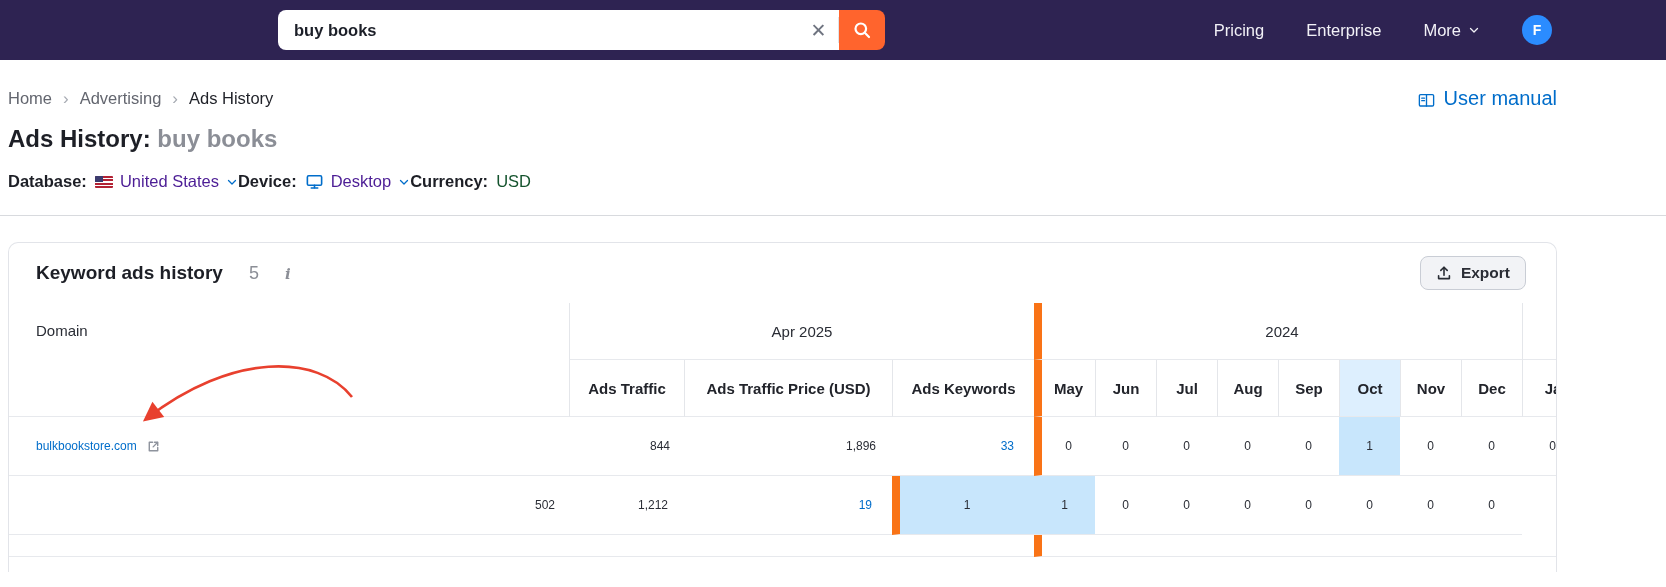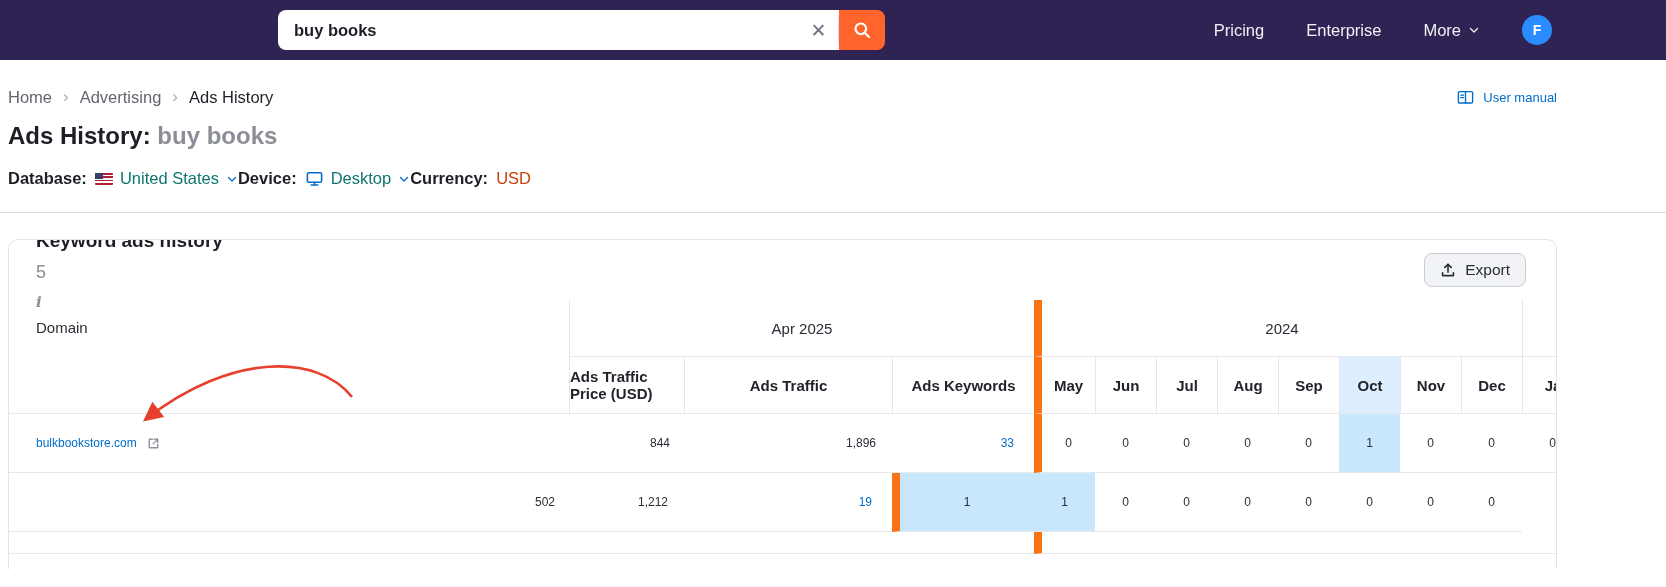--- a/index.html
+++ b/index.html
@@ -65,30 +65,30 @@
 
   
   .breadcrumb-row {
     display: flex; justify-content: space-between; align-items: center;
     margin: 27px 109px 0 8px;
   }
   .breadcrumb { display: flex; align-items: center; gap: 11px; font-size: 16.5px; color: #63666f; }
   .crumb { cursor: pointer; }
   .crumb.current { color: #1f2128; cursor: default; }
   .sep { color: #a6aab2; font-size: 17px; }
-  .user-manual { display: flex; align-items: center; gap: 8px; color: #006dca; font-size: 13px; cursor: pointer; }
+  .user-manual { display: flex; align-items: flex-end; gap: 8px; color: #006dca; font-size: 20px; cursor: pointer; }
 
   
   .page-title { margin: 15px 8px 0; font-size: 24px; font-weight: 700; color: #1d1f26; }
   .page-title .query { color: #8b8e96; }
   .filters { display: flex; align-items: center; margin: 19px 8px 0; font-size: 16.5px; }
   .filter { display: flex; align-items: center; gap: 8px; }
   .filter .lbl { font-weight: 700; color: #1d1f26; }
-  .filter .plain { color: #c2410c; }
-  .dd-value { display: flex; align-items: center; gap: 7px; color: #0f766e; cursor: pointer; }
+  .filter .plain { color: #14532d; }
+  .dd-value { display: flex; align-items: center; gap: 7px; color: #4c1d95; cursor: pointer; }
   .flag {
     width: 18px; height: 12px; position: relative; display: inline-block;
     background: repeating-linear-gradient(#b22234 0 1.7px, #fff 1.7px 3.4px);
     border-radius: 1px; overflow: hidden;
   }
   .flag::before { content: ""; position: absolute; left: 0; top: 0; width: 8px; height: 6.5px; background: #3c3b6e; }
   .divider { margin-top: 24px; border-top: 1px solid #d8dade; width: 1666px; }
 
   
   .card {
@@ -96,29 +96,29 @@
     margin: 26px 0 0 8px;
     width: 1549px;
     height: 330px;
     border: 1px solid #e2e4e9;
     border-bottom: none;
     border-radius: 10px 10px 0 0;
     overflow: hidden;
     background: #fff;
   }
   .card-head { display: flex; justify-content: space-between; align-items: center; padding: 13px 30px 13px 27px; height: 60px; }
-  .card-title { display: flex; align-items: baseline; gap: 10px; font-size: 19px; font-weight: 700; color: #1d1f26; flex-direction: column; }
+  .card-title { display: flex; align-items: baseline; gap: 26px; font-size: 19px; font-weight: 700; color: #1d1f26; }
   .count { color: #8b8e96; font-weight: 400; font-size: 18px; }
   .info-i { color: #8b8e96; font-style: italic; font-family: "DejaVu Serif", serif; font-size: 15px; cursor: pointer; }
   .export-btn {
     display: flex; align-items: center; gap: 9px;
     height: 34px; padding: 0 15px;
     border: 1px solid #c9cdd5; border-radius: 8px;
     background: #f2f3f6;
-    font-size: 15.5px; font-weight: 400; color: #2a2d35;
+    font-size: 15.5px; font-weight: 700; color: #2a2d35;
     cursor: pointer; font-family: inherit;
   }
 
   
   .kw-table {
     display: grid;
     grid-template-columns: 560px 115px 208px 142px repeat(9, 61px);
     grid-template-rows: 57px 57px 59px 59px 22px;
     width: 1574px;
     font-size: 15px;
@@ -268,22 +268,22 @@
     </button>
   </div>
 
   <div class="kw-table">
 
     <div class="cell domain-h bb">Domain</div>
     <div class="cell group-h span3 bl bb">Apr 2025</div>
     <div class="cell group-h span8 blue-l bb">2024</div>
     <div class="cell group-h bl bb"></div>
 
+    <div class="cell sub-h bl bb">Ads Traffic</div>
     <div class="cell sub-h bl bb">Ads Traffic Price (USD)</div>
-    <div class="cell sub-h bl bb">Ads Traffic</div>
     <div class="cell sub-h bl bb">Ads Keywords</div>
     <div class="cell sub-h blue-l bb">May</div>
     <div class="cell sub-h bl bb">Jun</div>
     <div class="cell sub-h bl bb">Jul</div>
     <div class="cell sub-h bl bb">Aug</div>
     <div class="cell sub-h bl bb">Sep</div>
     <div class="cell sub-h bl bb hl-h">Oct</div>
     <div class="cell sub-h bl bb">Nov</div>
     <div class="cell sub-h bl bb">Dec</div>
     <div class="cell sub-h bl bb">Ja</div>

